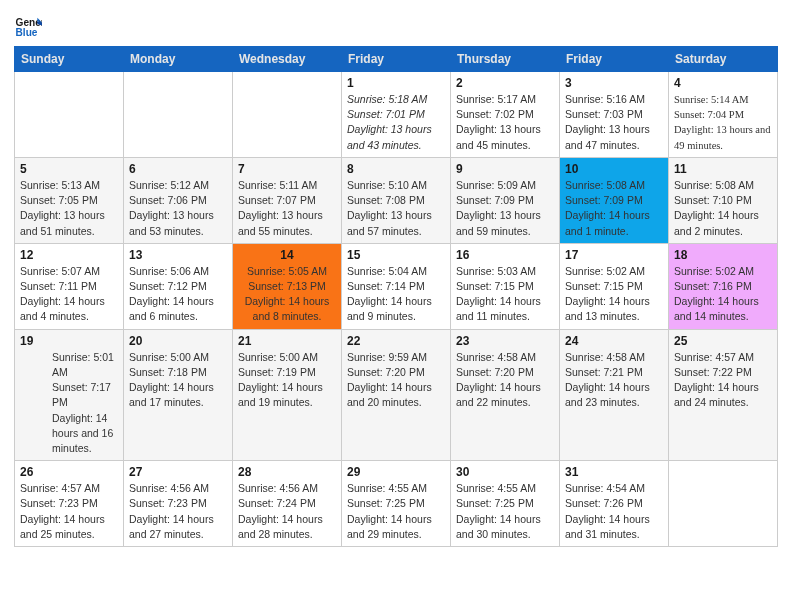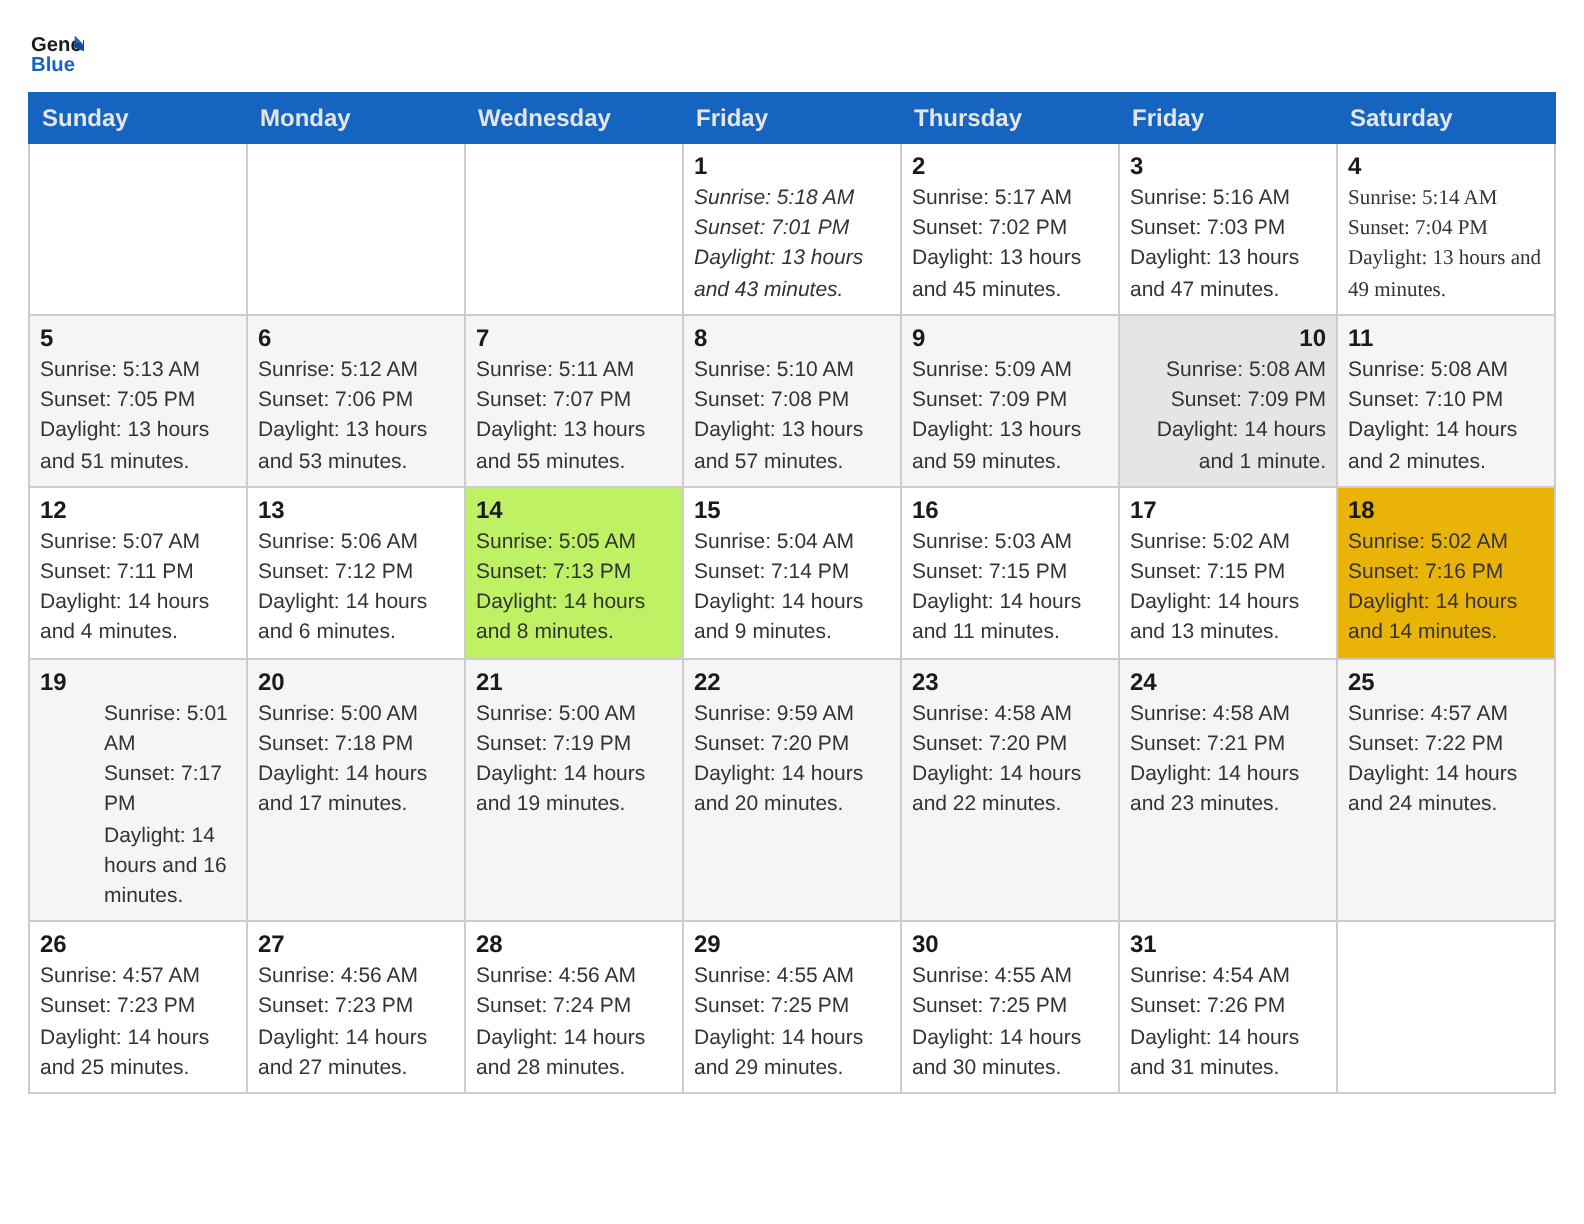--- a/index.html
+++ b/index.html
@@ -172,21 +172,21 @@
             <div class="day-info" style="white-space: pre-line;">Sunrise: 5:10 AM
 Sunset: 7:08 PM
 Daylight: 13 hours and 57 minutes.</div>
           </td>
           <td style="background: rgb(245, 245, 245);">
             <div class="day-num">9</div>
             <div class="day-info" style="white-space: pre-line;">Sunrise: 5:09 AM
 Sunset: 7:09 PM
 Daylight: 13 hours and 59 minutes.</div>
           </td>
-          <td style="background: #e5e5e5; text-align: right;">
+          <td style="background: #0ea5e9;">
             <div class="day-num">10</div>
             <div class="day-info" style="white-space: pre-line;">Sunrise: 5:08 AM
 Sunset: 7:09 PM
 Daylight: 14 hours and 1 minute.</div>
           </td>
           <td style="background: rgb(245, 245, 245);">
             <div class="day-num">11</div>
             <div class="day-info" style="white-space: pre-line;">Sunrise: 5:08 AM
 Sunset: 7:10 PM
 Daylight: 14 hours and 2 minutes.</div>
@@ -198,21 +198,21 @@
             <div class="day-info" style="white-space: pre-line;">Sunrise: 5:07 AM
 Sunset: 7:11 PM
 Daylight: 14 hours and 4 minutes.</div>
           </td>
           <td style="background: rgb(255, 255, 255);">
             <div class="day-num">13</div>
             <div class="day-info" style="white-space: pre-line;">Sunrise: 5:06 AM
 Sunset: 7:12 PM
 Daylight: 14 hours and 6 minutes.</div>
           </td>
-          <td style="background: #bef264;">
+          <td style="background: #f97316; text-align: center;">
             <div class="day-num">14</div>
             <div class="day-info" style="white-space: pre-line;">Sunrise: 5:05 AM
 Sunset: 7:13 PM
 Daylight: 14 hours and 8 minutes.</div>
           </td>
           <td style="background: rgb(255, 255, 255);">
             <div class="day-num">15</div>
             <div class="day-info" style="white-space: pre-line;">Sunrise: 5:04 AM
 Sunset: 7:14 PM
 Daylight: 14 hours and 9 minutes.</div>
@@ -222,21 +222,21 @@
             <div class="day-info" style="white-space: pre-line;">Sunrise: 5:03 AM
 Sunset: 7:15 PM
 Daylight: 14 hours and 11 minutes.</div>
           </td>
           <td style="background: rgb(255, 255, 255);">
             <div class="day-num">17</div>
             <div class="day-info" style="white-space: pre-line;">Sunrise: 5:02 AM
 Sunset: 7:15 PM
 Daylight: 14 hours and 13 minutes.</div>
           </td>
-          <td style="background: #eab308; margin-top: 16px;">
+          <td style="background: #f0abfc; margin-top: 16px;">
             <div class="day-num">18</div>
             <div class="day-info" style="white-space: pre-line;">Sunrise: 5:02 AM
 Sunset: 7:16 PM
 Daylight: 14 hours and 14 minutes.</div>
           </td>
         </tr>
         <tr>
           <td style="background: rgb(245, 245, 245);">
             <div class="day-num">19</div>
             <div class="day-info" style="white-space: pre-line; margin-left: 32px;">Sunrise: 5:01 AM

